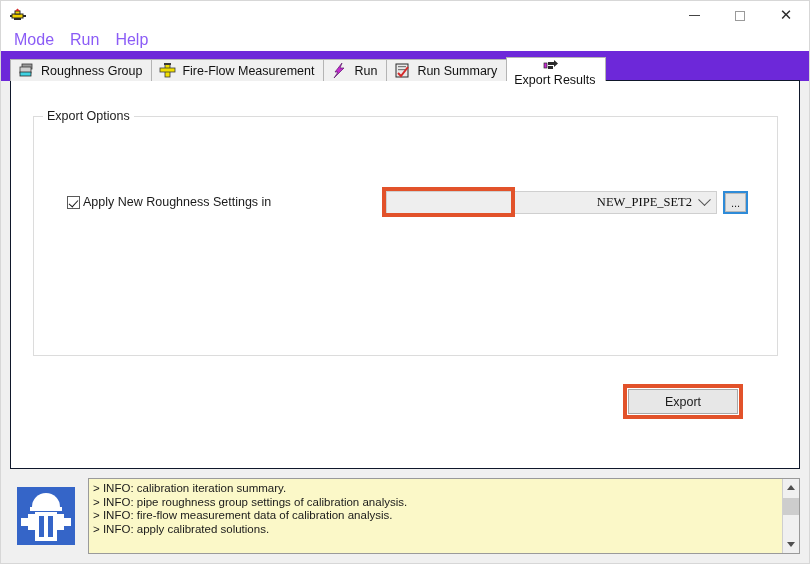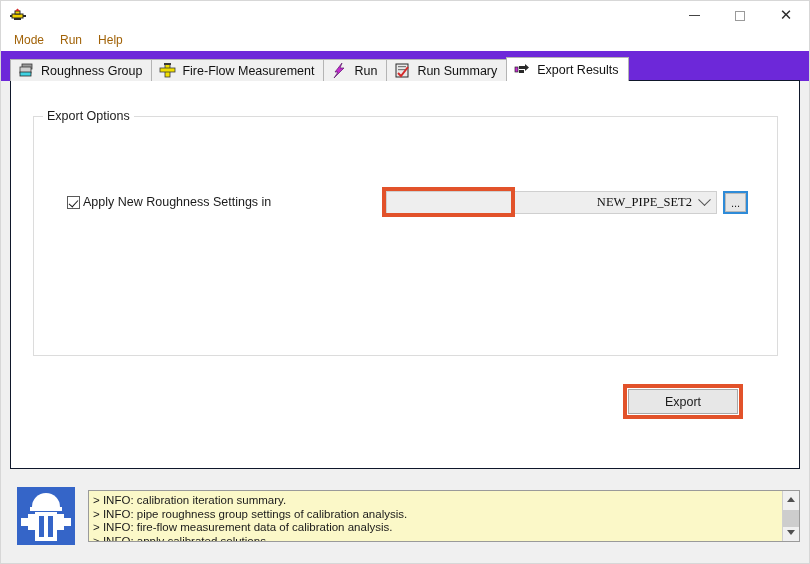--- a/index.html
+++ b/index.html
@@ -85,22 +85,22 @@
   
   .menubar {
     height: 21px;
     background: #ffffff;
     display: flex;
     align-items: center;
     padding-left: 7px;
     flex: none;
   }
   .menu-item {
-    font-size: 12px;
-    color: #a16207;
+    font-size: 16px;
+    color: #8b5cf6;
     padding: 1px 8px 2px 6px;
     margin-right: 2px;
     white-space: nowrap;
   }
 
   
   .tabstrip-wrap {
     background: #6d28d9;
     padding: 6px 0 0 0;
     flex: none;
@@ -127,20 +127,21 @@
     white-space: nowrap;
     font-size: 12.5px;
     color: #111;
     position: relative;
   }
   .tab.active {
     background: #ffffff;
     height: 24px;
     border-color: #b4b4b4;
     z-index: 3;
+    flex-direction: column;
   }
   .tab-icon {
     width: 17px;
     height: 15px;
     margin-right: 6px;
     flex: none;
     position: relative;
   }
 
   
@@ -337,21 +338,21 @@
   .hydrant-box {
     width: 62px;
     height: 62px;
     flex: none;
     margin-left: 5px;
     margin-right: 11px;
     position: relative;
   }
   .logbox {
     flex: 1;
-    height: 52px;
+    height: 76px;
     background: #fbf8c8;
     border: 1px solid #9a9a9a;
     box-sizing: border-box;
     display: flex;
     overflow: hidden;
     gap: 47px;
   }
   .logtext {
     flex: 1;
     padding: 3px 0 0 4px;

